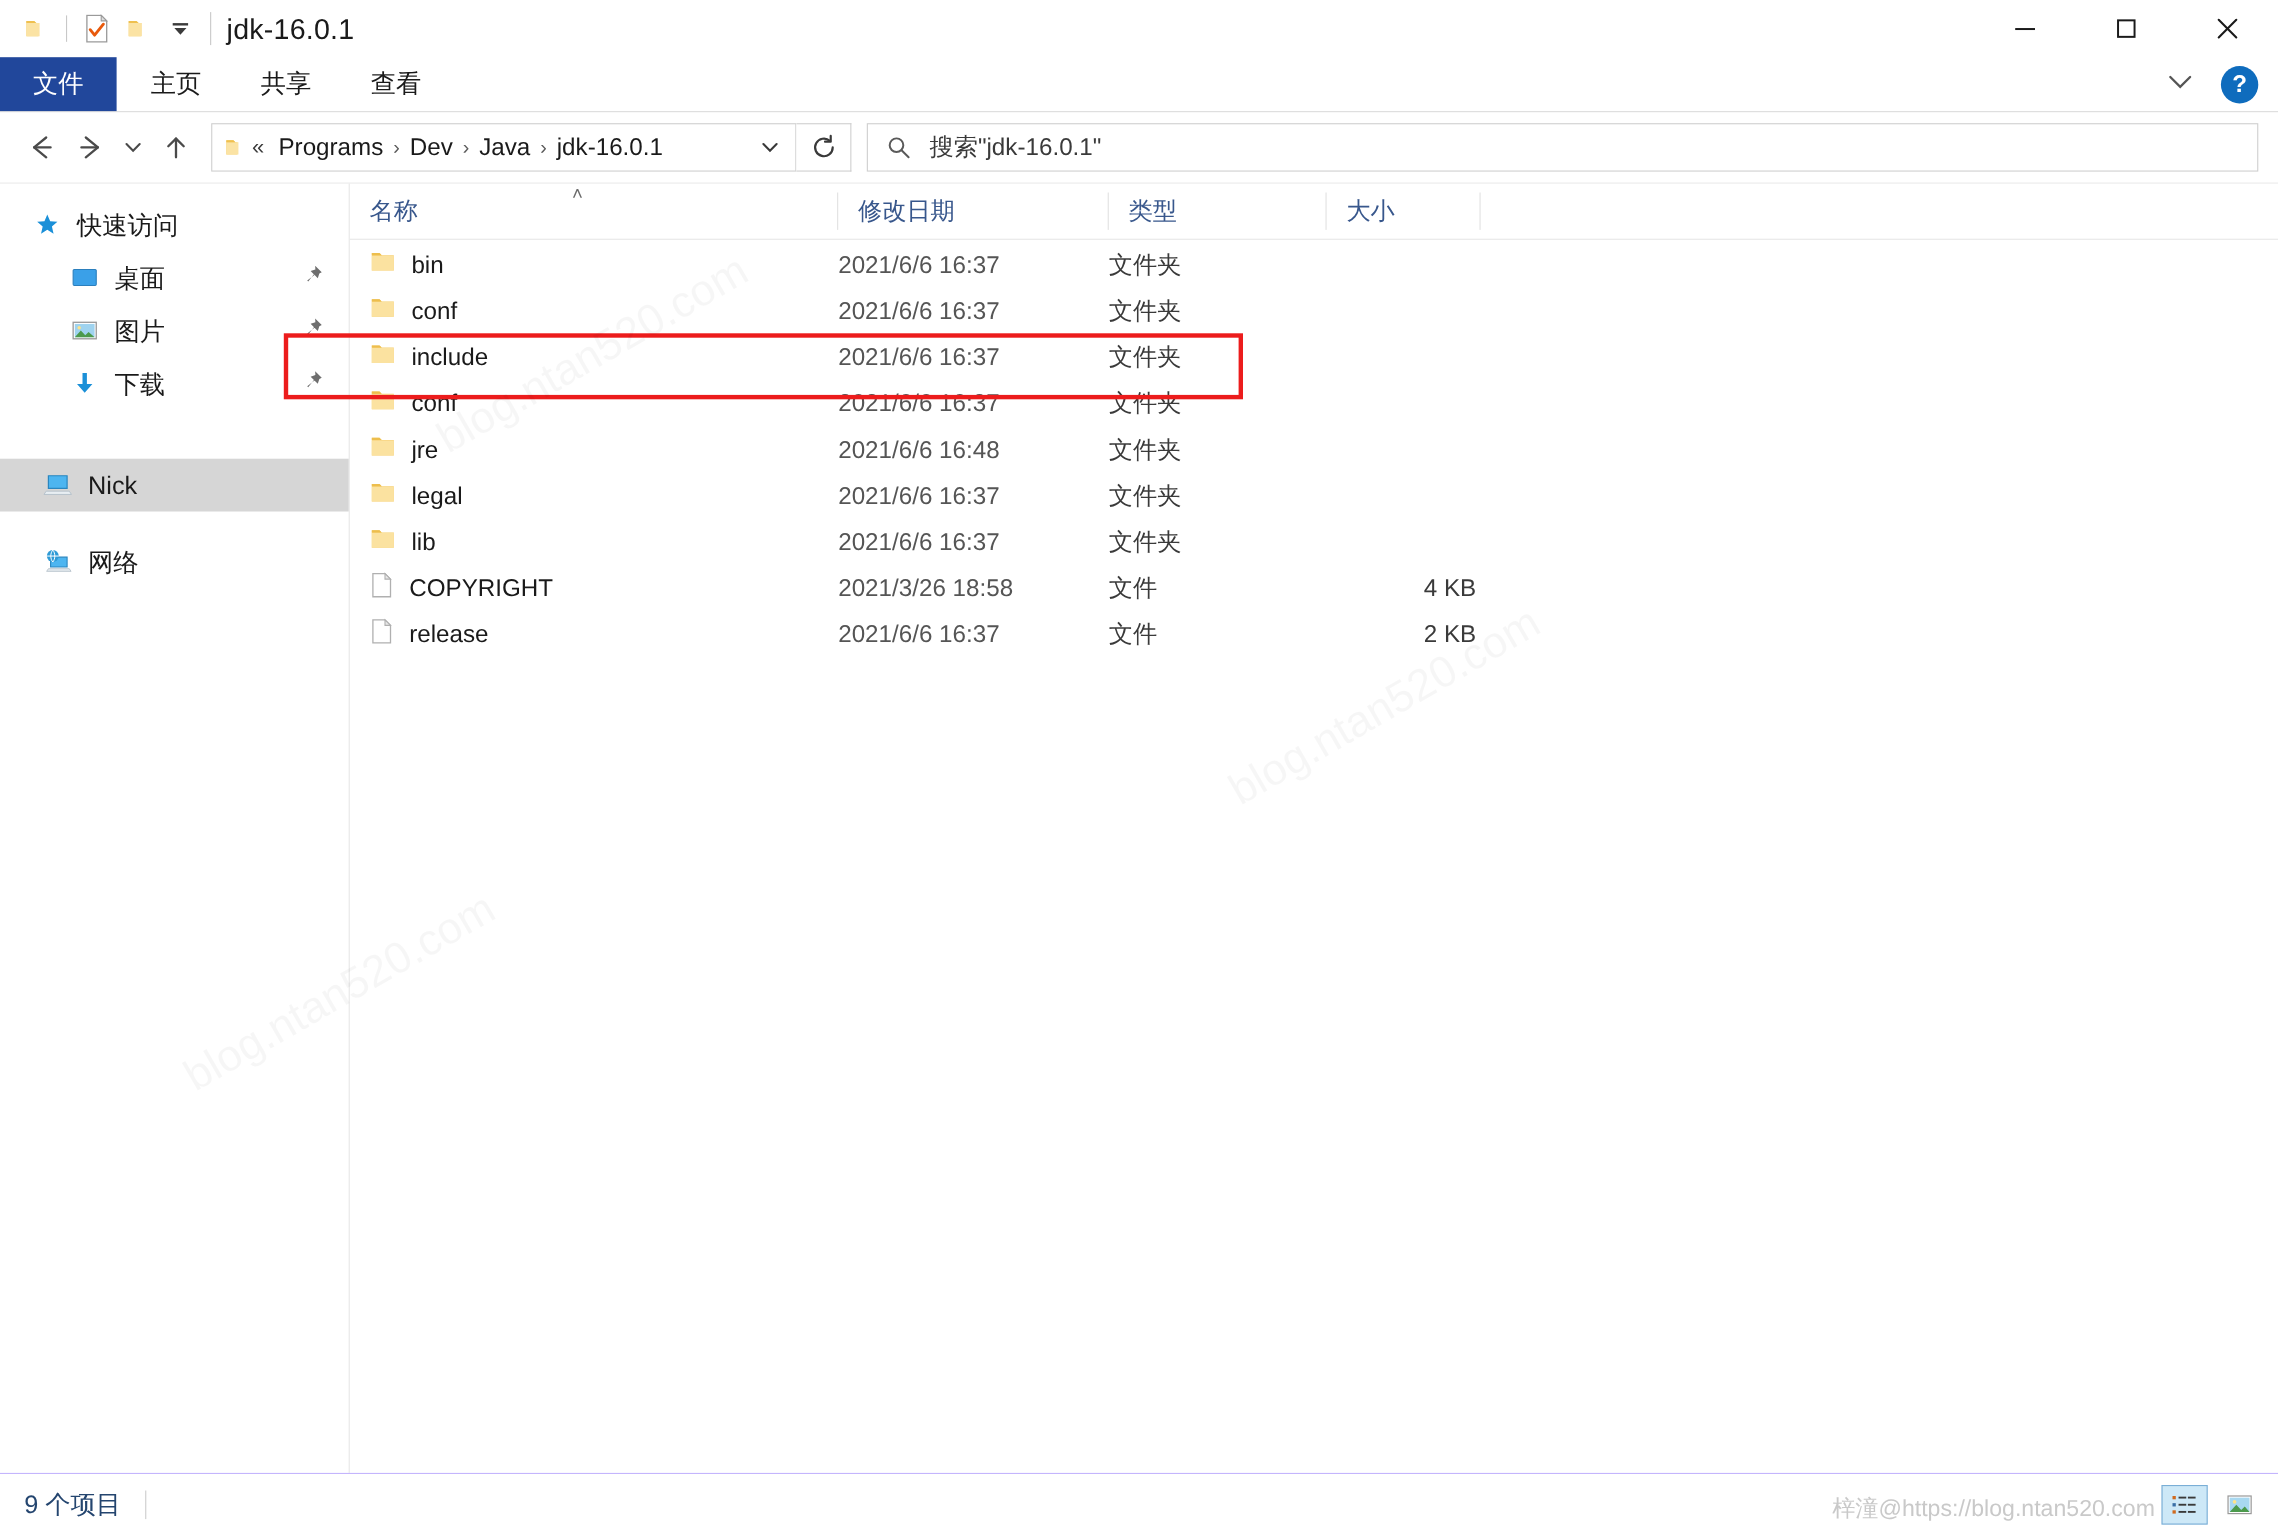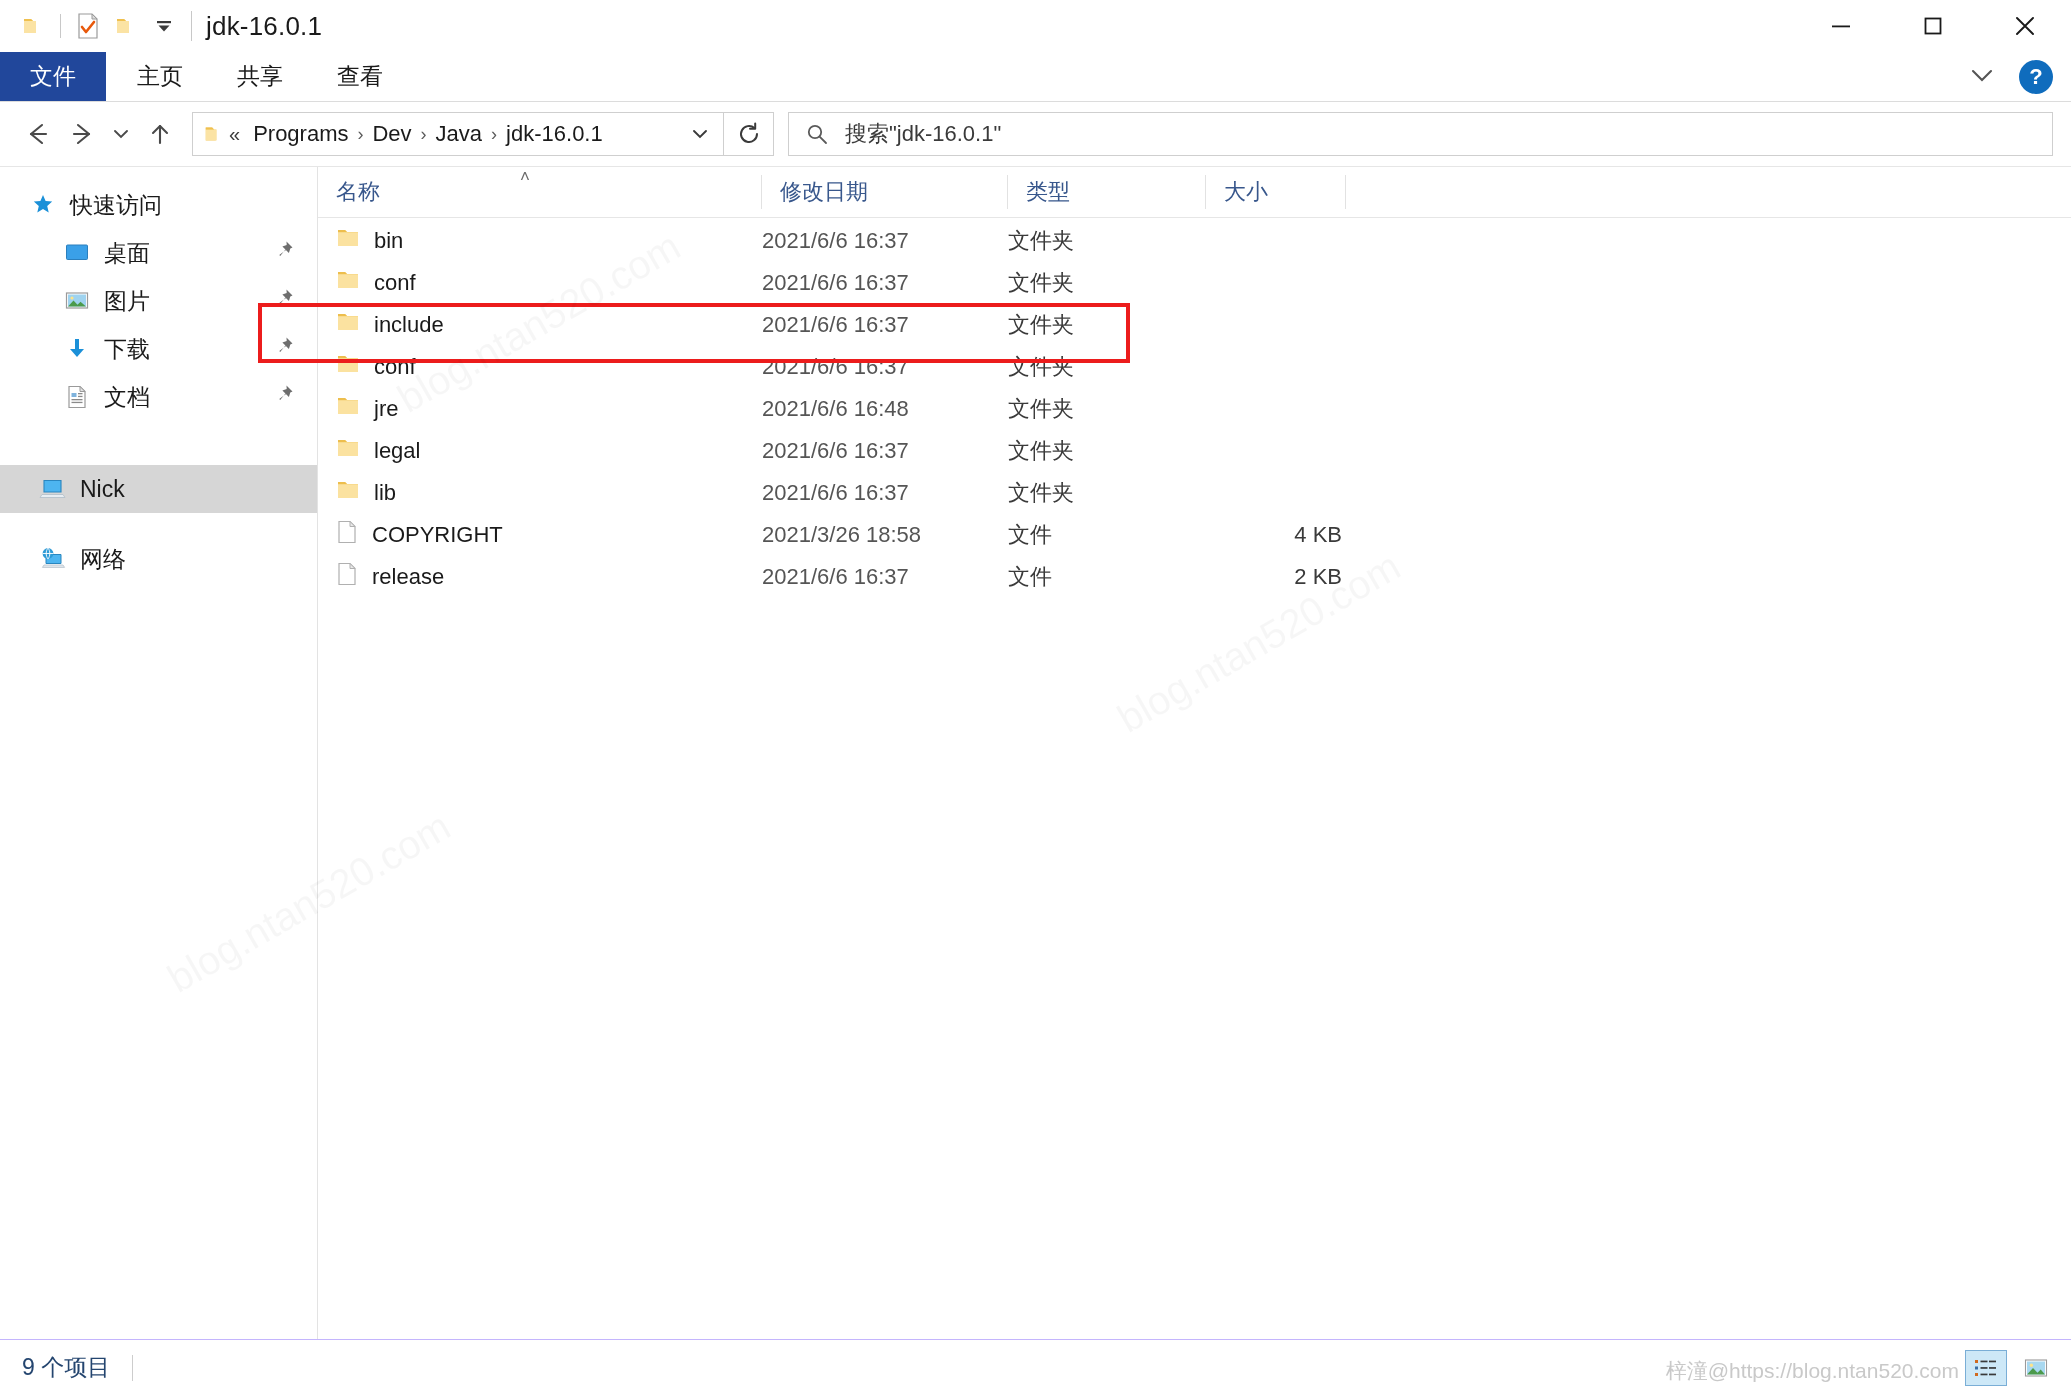--- a/index.html
+++ b/index.html
@@ -539,39 +539,20 @@
           </svg>
       </span>
       <span class="nav-label">下载</span>
       <span class="pin">
         <svg width="22" height="22" viewBox="0 0 22 22">
             <path d="M13.5 2.5l6 6-2.2 1.1-1.4 4.3-3.5-3.5-5.2 6.6-.9-.9 6.6-5.2-3.5-3.5 4.3-1.4z" fill="#6e6e6e"></path>
           </svg>
       </span>
     </div>
 
-    <div class="nav-item" style="padding-left:62px;">
-      <span class="nav-ico">
-        <svg width="26" height="26" viewBox="0 0 26 26">
-          <path d="M5 2.5h11l5 5v16H5z" fill="#ffffff" stroke="#9a9a9a" stroke-width="1.2"></path>
-          <path d="M16 2.5l5 5h-5z" fill="#e2e2e2" stroke="#9a9a9a" stroke-width="1"></path>
-          <rect x="7.5" y="9" width="5" height="4" fill="#7fb3dd"></rect>
-          <rect x="7.5" y="15" width="11" height="1.3" fill="#8a8a8a"></rect>
-          <rect x="7.5" y="17.8" width="11" height="1.3" fill="#8a8a8a"></rect>
-          <rect x="14" y="9" width="4.5" height="1.3" fill="#8a8a8a"></rect>
-          <rect x="14" y="11.8" width="4.5" height="1.3" fill="#8a8a8a"></rect>
-        </svg>
-      </span>
-      <span class="nav-label">文档</span>
-      <span class="pin">
-        <svg width="22" height="22" viewBox="0 0 22 22">
-            <path d="M13.5 2.5l6 6-2.2 1.1-1.4 4.3-3.5-3.5-5.2 6.6-.9-.9 6.6-5.2-3.5-3.5 4.3-1.4z" fill="#6e6e6e"></path>
-          </svg>
-      </span>
-    </div>
 
     <div class="nav-gap"></div>
 
 
     <div class="nav-gap"></div>
 
     <div class="nav-item selected" style="padding-left:38px;">
       <span class="nav-ico">
         <svg width="28" height="26" viewBox="0 0 28 26">
           <path d="M5 4.5h17v11.5H5z" fill="#4db5f0" stroke="#2a86bf" stroke-width="1.1"></path>

